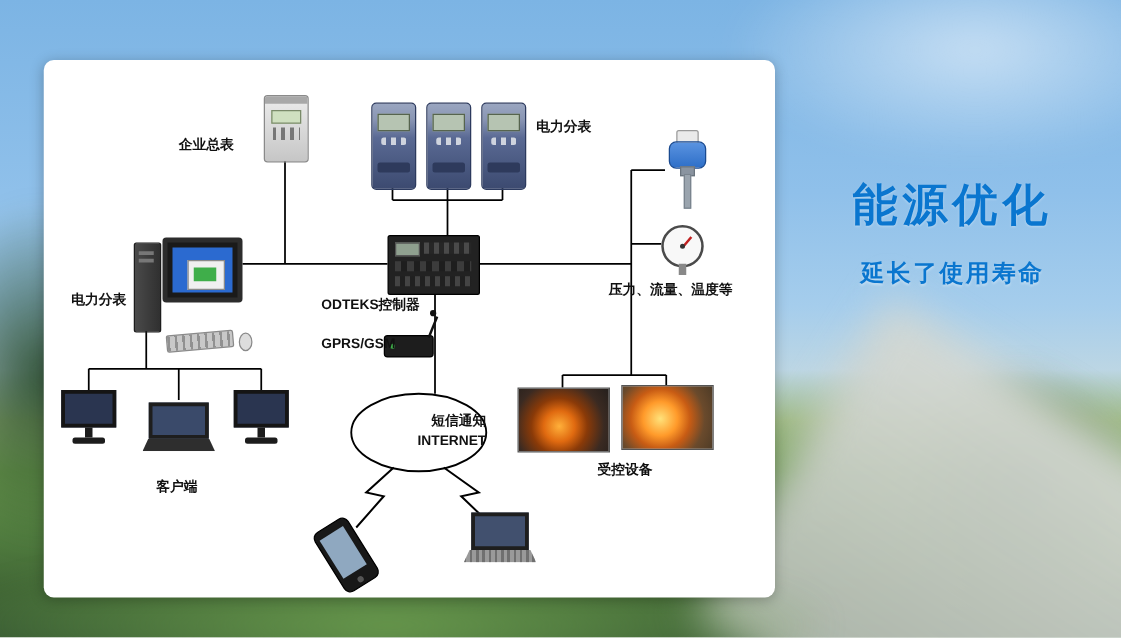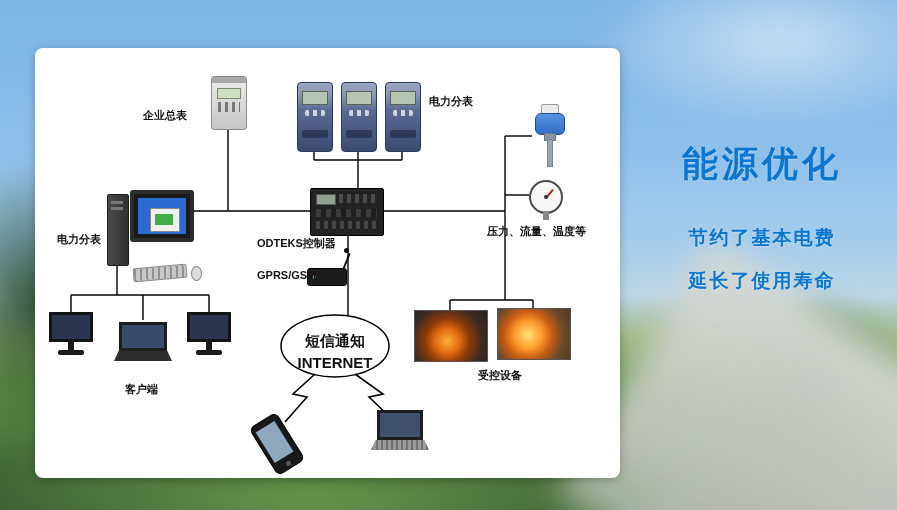--- a/index.html
+++ b/index.html
@@ -95,21 +95,21 @@
 
   
   .phone { width:30px; height:54px; background:#181818; border:1px solid #000; border-radius:6px; transform:rotate(-32deg); }
   .phone .scr { position:absolute; left:3px; top:6px; width:22px; height:36px; background:#8fa8c0; }
   .phone .btn { position:absolute; left:12px; bottom:2px; width:5px; height:5px; background:#555; border-radius:50%; }
   .blap .scr { position:absolute; left:6px; top:0; width:46px; height:30px; background:#41506e; border:3px solid #1e1e1e; box-sizing:border-box; }
   .blap .base { position:absolute; left:0; top:30px; width:58px; height:10px; background:#9a9a9a;
     clip-path:polygon(8% 0,92% 0,100% 100%,0 100%);
     background-image:repeating-linear-gradient(90deg, rgba(70,70,70,.5) 0 2px, transparent 2px 5px); }
 
-  .internet-label { position:absolute; z-index:2; text-align:center; font-size:15px; font-weight:bold; line-height:1.45; color:#111; }
+  .internet-label { position:absolute; z-index:2; text-align:right; font-size:11px; font-weight:bold; line-height:1.45; color:#111; }
 
   
   .right-text { position:absolute; left:648px; top:140px; width:228px; text-align:center; z-index:2; }
   .rt-title { font-size:36px; font-weight:bold; letter-spacing:4px; text-shadow:0 1px 2px rgba(255,255,255,.35); }
   .rt-line { font-size:19px; font-weight:bold; letter-spacing:2px; text-shadow:0 1px 2px rgba(255,255,255,.35); }
   .rt-line.first { margin-top:36px; }
   .rt-line.second { margin-top:17px; }
 </style>
 </head>
 <body>
@@ -243,16 +243,15 @@
         <div class="btn"></div>
     </div>
     <div class="dev blap" style="left:336px; top:362px; width:58px; height:42px;">
       <div class="scr"></div>
         <div class="base"></div>
     </div>
   </div>
 
   <div class="right-text">
     <div class="rt-title" style="color: rgb(10, 118, 207);">能源优化</div>
-    <div class="rt-line first" style="color: rgb(10, 118, 207);">节约了基本电费</div>
     <div class="rt-line second" style="color: rgb(10, 118, 207);">延长了使用寿命</div>
   </div>
 </div>
 
 </body></html>

